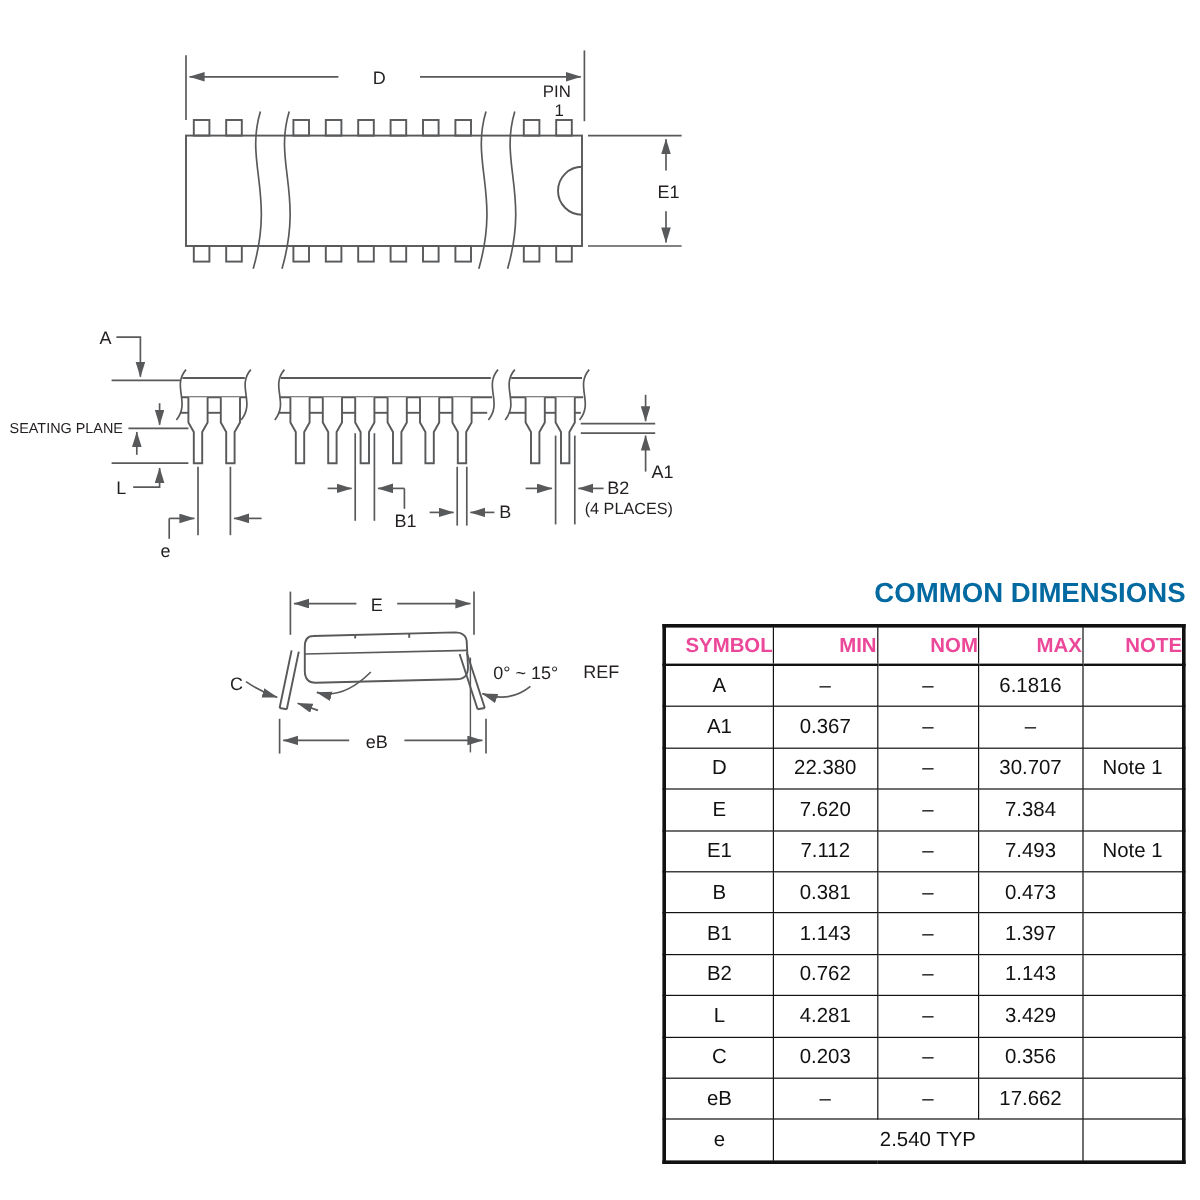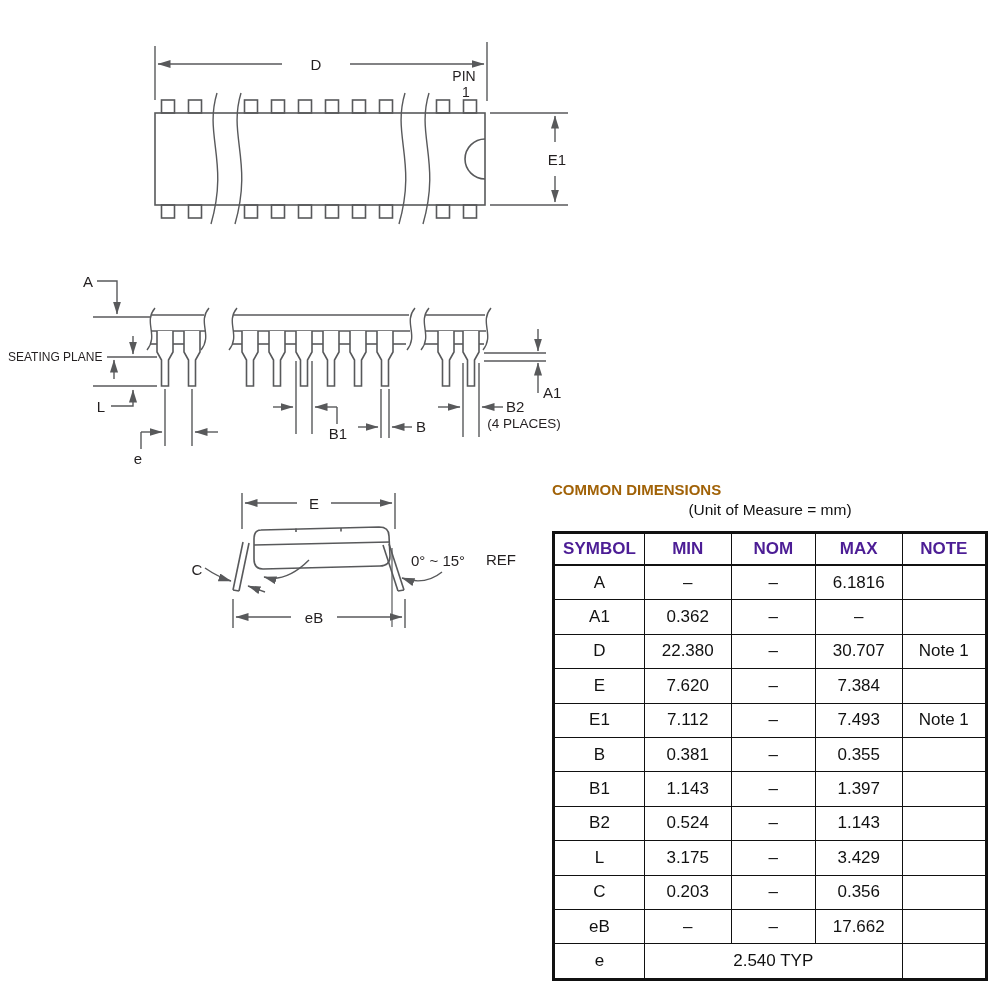--- a/index.html
+++ b/index.html
@@ -5,26 +5,26 @@
   html,body{margin:0;padding:0;background:#ffffff;}
   body{width:1000px;height:1000px;position:relative;overflow:hidden;
        font-family:"Liberation Sans", sans-serif;color:#231f20;}
   svg{position:absolute;left:0;top:0;}
   svg text{font-family:"Liberation Sans", sans-serif;fill:#231f20;}
   .lbl{font-size:15px;}
   .pinlbl{font-size:14px;}
   .smlbl{font-size:12px;}
   .mdlbl{font-size:13.5px;}
   .panel{position:absolute;left:552px;top:481px;width:436px;}
-  .tbl-title{font-size:15px;font-weight:bold;text-align:left;color:#a16207;}
+  .tbl-title{font-size:23px;font-weight:bold;text-align:right;color:#0369a1;}
   .tbl-sub{font-size:15.5px;text-align:center;margin-top:3px;color:#111;}
   table.dim{border-collapse:collapse;width:100%;margin-top:12px;table-layout:fixed;
             border:3px solid #111;}
   table.dim th{border:1.5px solid #111;border-bottom:2.6px solid #111;
-               height:30px;font-size:17px;font-weight:bold;padding:0;color:#4c1d95;}
+               height:30px;font-size:17px;font-weight:bold;padding:0;color:#ec4899;text-align:right;}
   table.dim td{border:1.5px solid #111;height:33.4px;font-size:17px;
                text-align:center;padding:0;color:#111;}
 </style>
 </head>
 <body>
 
 <svg width="1000" height="1000" viewBox="0 0 1000 1000">
   <defs>
     <marker id="arr" markerUnits="userSpaceOnUse" markerWidth="14" markerHeight="9" refX="12.5" refY="4" orient="auto">
       <path d="M0,0 L13,4 L0,8 Z" fill="#58595b"></path>
@@ -246,21 +246,20 @@
       <text class="lbl" x="197" y="575" text-anchor="middle">C</text>
       <text class="lbl" x="411" y="566">0° ~ 15°</text>
       <text class="lbl" x="486" y="565">REF</text>
       <text class="lbl" x="314" y="623" text-anchor="middle">eB</text>
     </g>
   </g>
 </svg>
 
 <div class="panel">
   <div class="tbl-title">COMMON DIMENSIONS</div>
-  <div class="tbl-sub">(Unit of Measure = mm)</div>
   <table class="dim">
     <colgroup>
         <col style="width:21%">
         <col style="width:20%">
         <col style="width:19.5%">
         <col style="width:20%">
         <col style="width:19.5%">
       </colgroup>
     <thead>
       <tr>
@@ -274,21 +273,21 @@
     <tbody>
       <tr>
         <td>A</td>
         <td>–</td>
         <td>–</td>
         <td>6.1816</td>
         <td></td>
       </tr>
       <tr>
         <td>A1</td>
-        <td>0.362</td>
+        <td>0.367</td>
         <td>–</td>
         <td>–</td>
         <td></td>
       </tr>
       <tr>
         <td>D</td>
         <td>22.380</td>
         <td>–</td>
         <td>30.707</td>
         <td>Note 1</td>
@@ -304,40 +303,40 @@
         <td>E1</td>
         <td>7.112</td>
         <td>–</td>
         <td>7.493</td>
         <td>Note 1</td>
       </tr>
       <tr>
         <td>B</td>
         <td>0.381</td>
         <td>–</td>
-        <td>0.355</td>
+        <td>0.473</td>
         <td></td>
       </tr>
       <tr>
         <td>B1</td>
         <td>1.143</td>
         <td>–</td>
         <td>1.397</td>
         <td></td>
       </tr>
       <tr>
         <td>B2</td>
-        <td>0.524</td>
+        <td>0.762</td>
         <td>–</td>
         <td>1.143</td>
         <td></td>
       </tr>
       <tr>
         <td>L</td>
-        <td>3.175</td>
+        <td>4.281</td>
         <td>–</td>
         <td>3.429</td>
         <td></td>
       </tr>
       <tr>
         <td>C</td>
         <td>0.203</td>
         <td>–</td>
         <td>0.356</td>
         <td></td>

